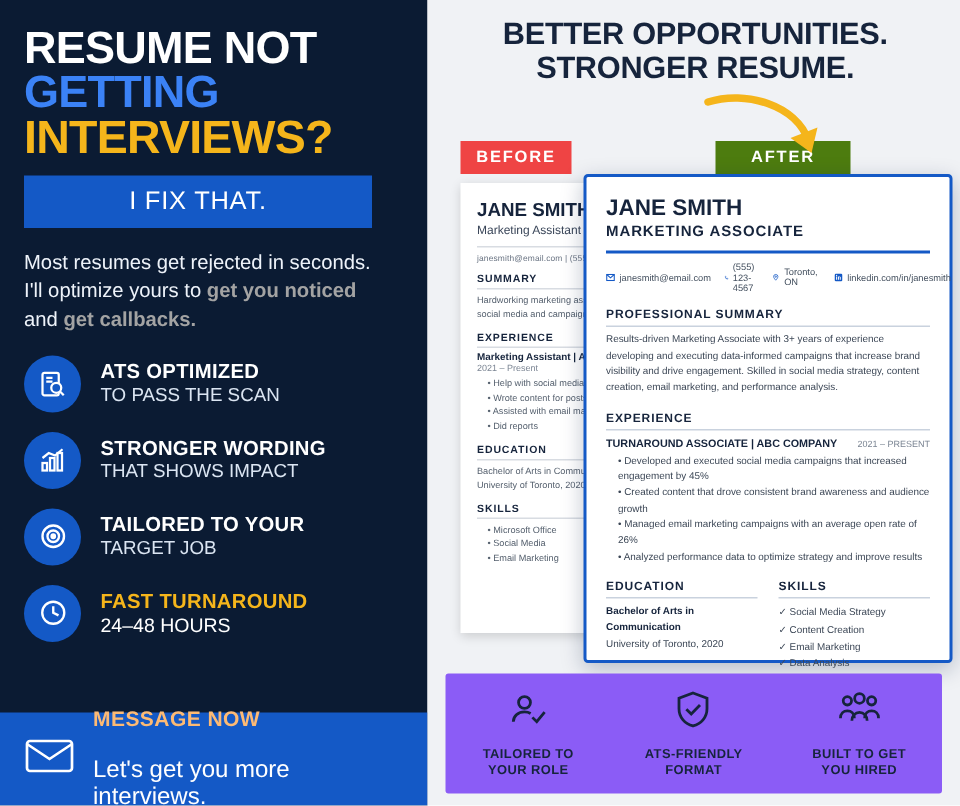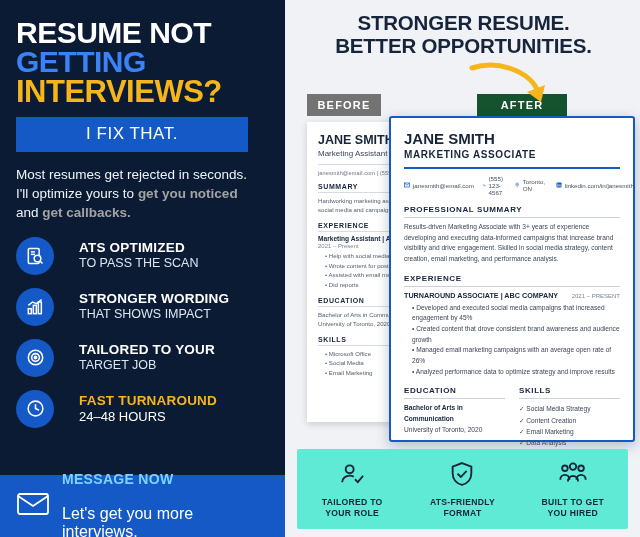--- a/index.html
+++ b/index.html
@@ -44,21 +44,21 @@
     margin-top: 13px;
     font-size: 13.5px;
     line-height: 1.42;
     color: #eef3fa;
     width: 240px;
   }
   .subcopy b { color: #a3a3a3; font-weight: 700; }
 
   .benefits { margin-top: 14px; }
   .benefit {
-    display: flex; align-items: center; gap: 25px;
+    display: flex; align-items: center; gap: 13px;
     margin-bottom: 13px;
   }
   .bicon {
     width: 38px; height: 38px; min-width: 38px;
     border-radius: 50%;
     background: #1459c6;
     display: flex; align-items: center; justify-content: center;
   }
   .bicon svg { display: block; }
   .btext .bt-title {
@@ -72,21 +72,21 @@
   .benefit.gold .bt-title { color: #f5b51b; }
   .benefit.gold .bt-sub { color: #ffffff; text-transform: none; font-size: 13px;}
 
   .msgbar {
     position: absolute; left: 0; bottom: 0;
     width: 285px; height: 62px;
     background: #1459c6;
     display: flex; align-items: center; gap: 12px;
     padding: 0 16px;
   }
-  .msg-title { font-size: 14px; font-weight: 800; color: #7dd3fc; letter-spacing: .3px;}
+  .msg-title { font-size: 14px; font-weight: 800; color: #fdba74; letter-spacing: .3px;}
   .msg-sub { font-size: 16px; color: #ffffff; margin-top: 18px;}
 
   
   .right {
     width: 355px; height: 537px;
     background: #f0f2f5;
     position: relative;
     padding: 12px 10px 0 12px;
   }
   .rtitle {
@@ -98,22 +98,22 @@
     letter-spacing: -0.2px;
     text-transform: uppercase;
   }
   .arrow { position: absolute; left: 184px; top: 62px; width: 86px; height: 48px; }
 
   .tabrow { display: flex; margin-top: 36px; padding-left: 10px; }
   .tab {
     font-size: 11px; font-weight: 800; letter-spacing: 1.2px;
     color: #ffffff; padding: 5px 0 5px 0; text-align: center;
   }
-  .tab.before { background: #737373; width: 74px; }
-  .tab.after { background: #14532d; width: 90px; margin-left: 96px; }
+  .tab.before { background: #ef4444; width: 74px; }
+  .tab.after { background: #4d7c0f; width: 90px; margin-left: 96px; }
 
   .cards { position: relative; margin-top: 6px; height: 330px; }
   .card {
     background: #ffffff;
     position: absolute;
     box-shadow: 0 2px 7px rgba(0,0,0,0.16);
   }
   .card.before {
     left: 10px; top: 0; width: 165px; height: 300px;
     padding: 11px 11px 0 11px;
@@ -155,21 +155,21 @@
   .job-head { display:flex; justify-content: space-between; align-items: baseline;}
 
   .two-col { display: flex; gap: 14px; margin-top: 9px; }
   .two-col > div { flex: 1; }
   .skill-a { font-size: 6.6px; color: #3c4756; line-height: 1.7; }
 
   
   .badges {
     position: absolute; left: 12px; bottom: 8px;
     width: 331px; height: 80px;
-    background: #5eead4;
+    background: #8b5cf6;
     display: flex; align-items: center; justify-content: space-around;
     border-radius: 2px;
   }
   .badge { text-align: center; width: 104px; }
   .badge .bl {
     font-size: 8.6px; font-weight: 800; color: #16243c; line-height: 1.25;
     letter-spacing: .3px; margin-top: 5px; text-transform: uppercase;
   }
 </style>
 </head>
@@ -263,22 +263,22 @@
       <span>
         <div class="msg-title">MESSAGE NOW</div>
         <div class="msg-sub">Let's get you more interviews.</div>
       </span>
     </div>
   </div>
 
   <div class="right">
 
     <div class="rtitle">
+      <div>BETTER OPPORTUNITIES.</div>
       <div>STRONGER RESUME.</div>
-      <div>BETTER OPPORTUNITIES.</div>
     </div>
 
     <svg class="arrow" viewBox="0 0 86 48" fill="none">
       <path d="M3 6 C 28 -2, 62 8, 70 32" stroke="#f5b51b" stroke-width="5" stroke-linecap="round"></path>
       <path d="M58 30 L72 40 L76 23 Z" fill="#f5b51b"></path>
     </svg>
 
     <div class="tabrow">
       <div class="tab before">BEFORE</div>
       <div class="tab after">AFTER</div>

